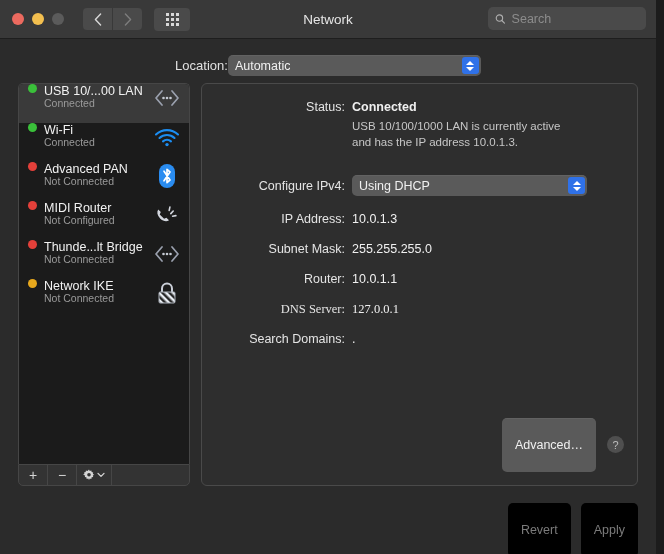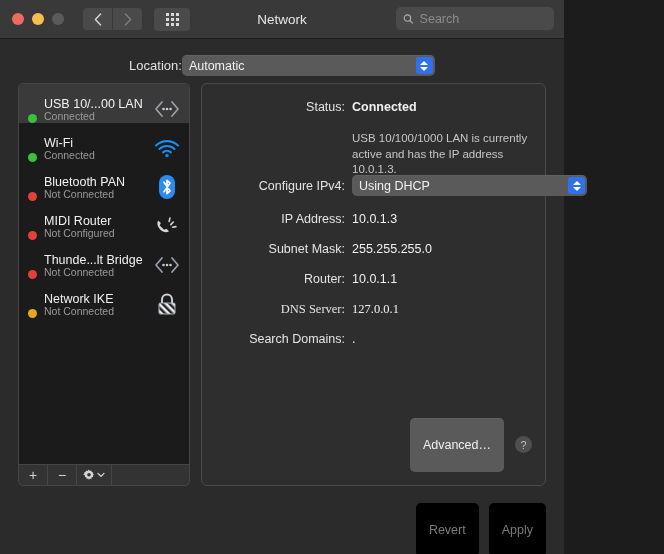--- a/index.html
+++ b/index.html
@@ -9,21 +9,21 @@
   }
   body {
     width: 664px;
     height: 554px;
     overflow: hidden;
     font-family: "Liberation Sans", sans-serif;
     -webkit-font-smoothing: antialiased;
   }
   .window {
     position: relative;
-    width: 564px;
+    width: 656px;
     height: 554px;
     background: #2b2b2b;
     box-sizing: border-box;
   }
 
   
   .titlebar {
     position: relative;
     height: 39px;
     background: #393939;
@@ -202,21 +202,21 @@
     background: #1b1b1b;
     border: 1px solid #464646;
     border-radius: 5px 5px 0 0;
     border-bottom: none;
     overflow: hidden;
     box-sizing: border-box;
   }
   .srow {
     height: 39px;
     display: flex;
-    align-items: flex-end;
+    align-items: flex-start;
     padding: 0 7px 0 9px;
     box-sizing: border-box;
     gap: 7px;
   }
   .srow.selected { background: #3a3a3a; }
   .dot {
     width: 9px;
     height: 9px;
     border-radius: 50%;
     flex: 0 0 auto;
@@ -301,21 +301,20 @@
   .fvalue {
     font-size: 12.5px;
     color: #f0f0f0;
   }
   .fvalue.bold { font-weight: bold; }
   .fdesc {
     font-size: 11.5px;
     color: #c6c6c6;
     line-height: 1.35;
     max-width: 215px;
-    margin-top: 12px;
   }
 
   #field-status { top: 16px; left: 23px; }
   #status-desc { position: absolute; top: 35px; left: 150px; }
   #field-ipv4 { top: 91px; left: 23px; align-items: center; }
   #ipv4-popup { width: 235px; }
   #field-ip { top: 128px; left: 23px; }
   #field-subnet { top: 158px; left: 23px; }
   #field-router { top: 188px; left: 23px; }
   #field-dns { top: 218px; left: 23px; font-family: Liberation Serif, serif; }
@@ -467,21 +466,21 @@
               <path d="M5.5 10a11 11 0 0 1 15 0" fill="none" stroke="#1b8cf0" stroke-width="2.1" stroke-linecap="round"></path>
               <path d="M9 13.4a6 6 0 0 1 8 0" fill="none" stroke="#1b8cf0" stroke-width="2.1" stroke-linecap="round"></path>
               <circle cx="13" cy="16.6" r="1.7" fill="#1b8cf0"></circle>
             </svg>
           </span>
         </div>
 
         <div class="srow">
           <span class="dot red"></span>
           <span class="stext">
-            <div class="sname">Bluetooth PAN</div>
+            <div class="sname">Advanced PAN</div>
             <div class="sstatus">Not Connected</div>
           </span>
           <span class="sicon">
             <svg width="20" height="26" viewBox="0 0 20 26">
               <rect x="2" y="1" width="16" height="24" rx="8" fill="#2a8cf0"></rect>
               <path d="M7 8.2 13 17 10 19.6V6.4L13 9 7 17.8" fill="none" stroke="#ffffff" stroke-width="1.7" stroke-linecap="round" stroke-linejoin="round"></path>
             </svg>
           </span>
         </div>
 

